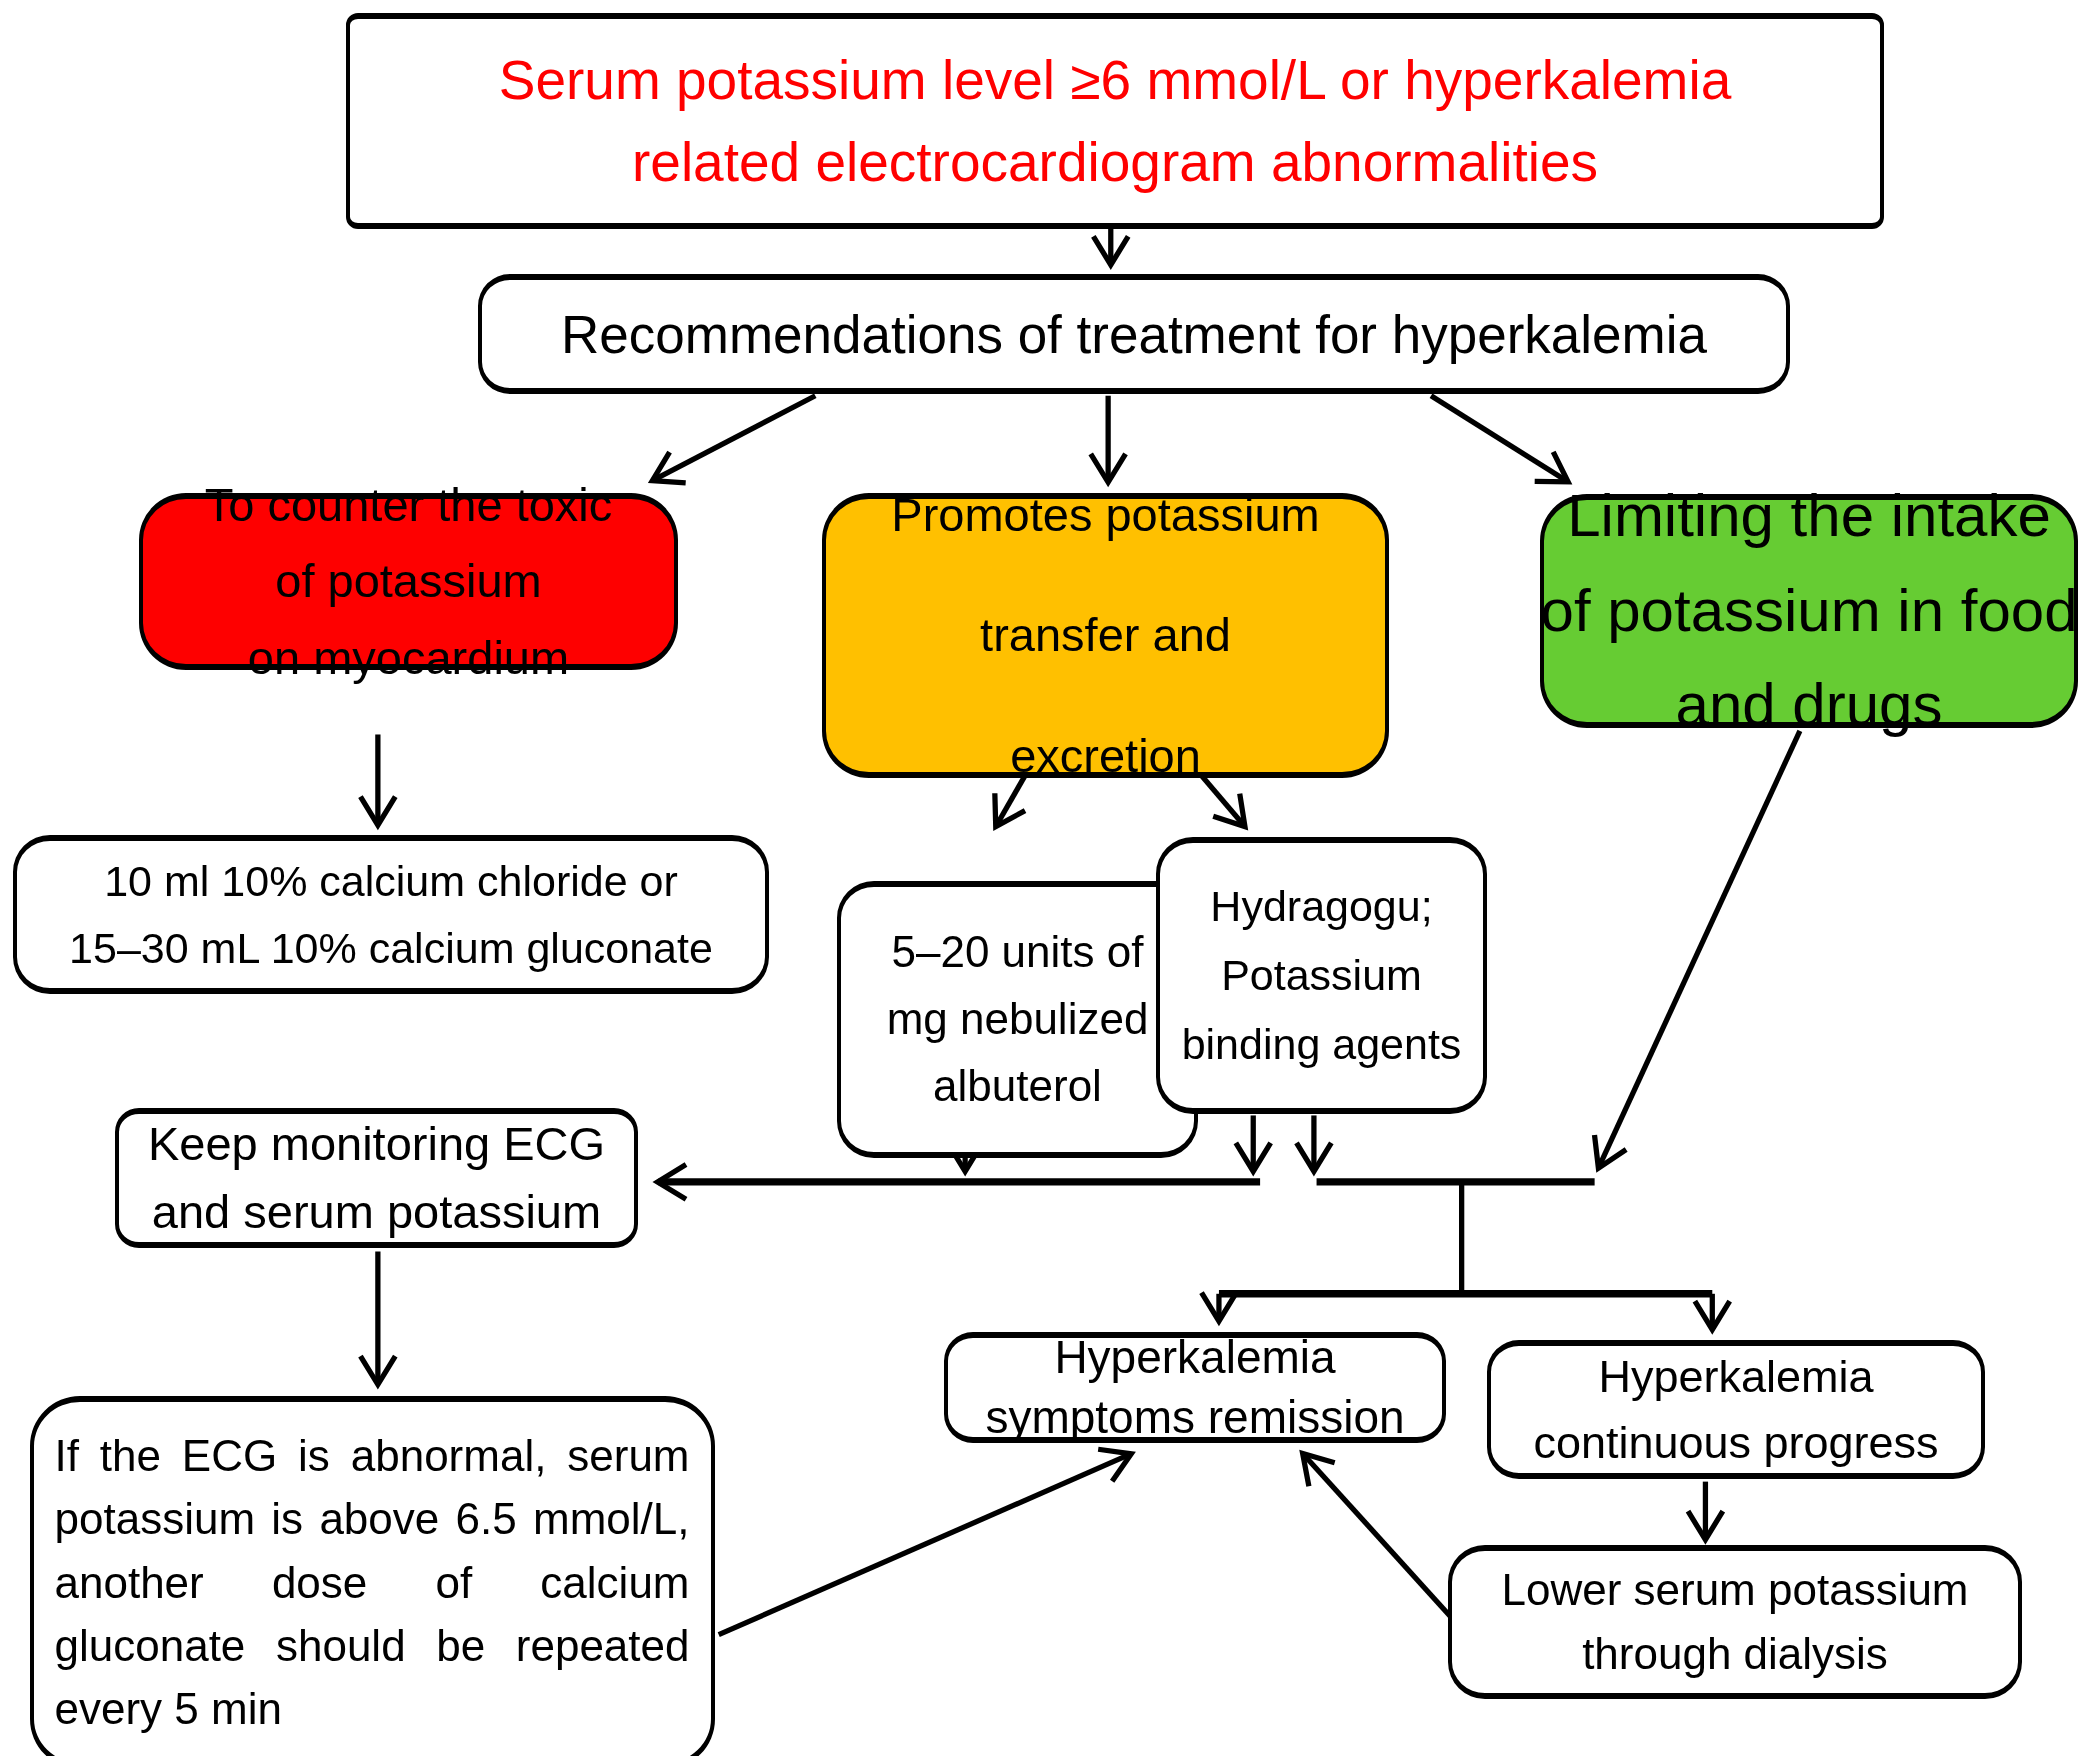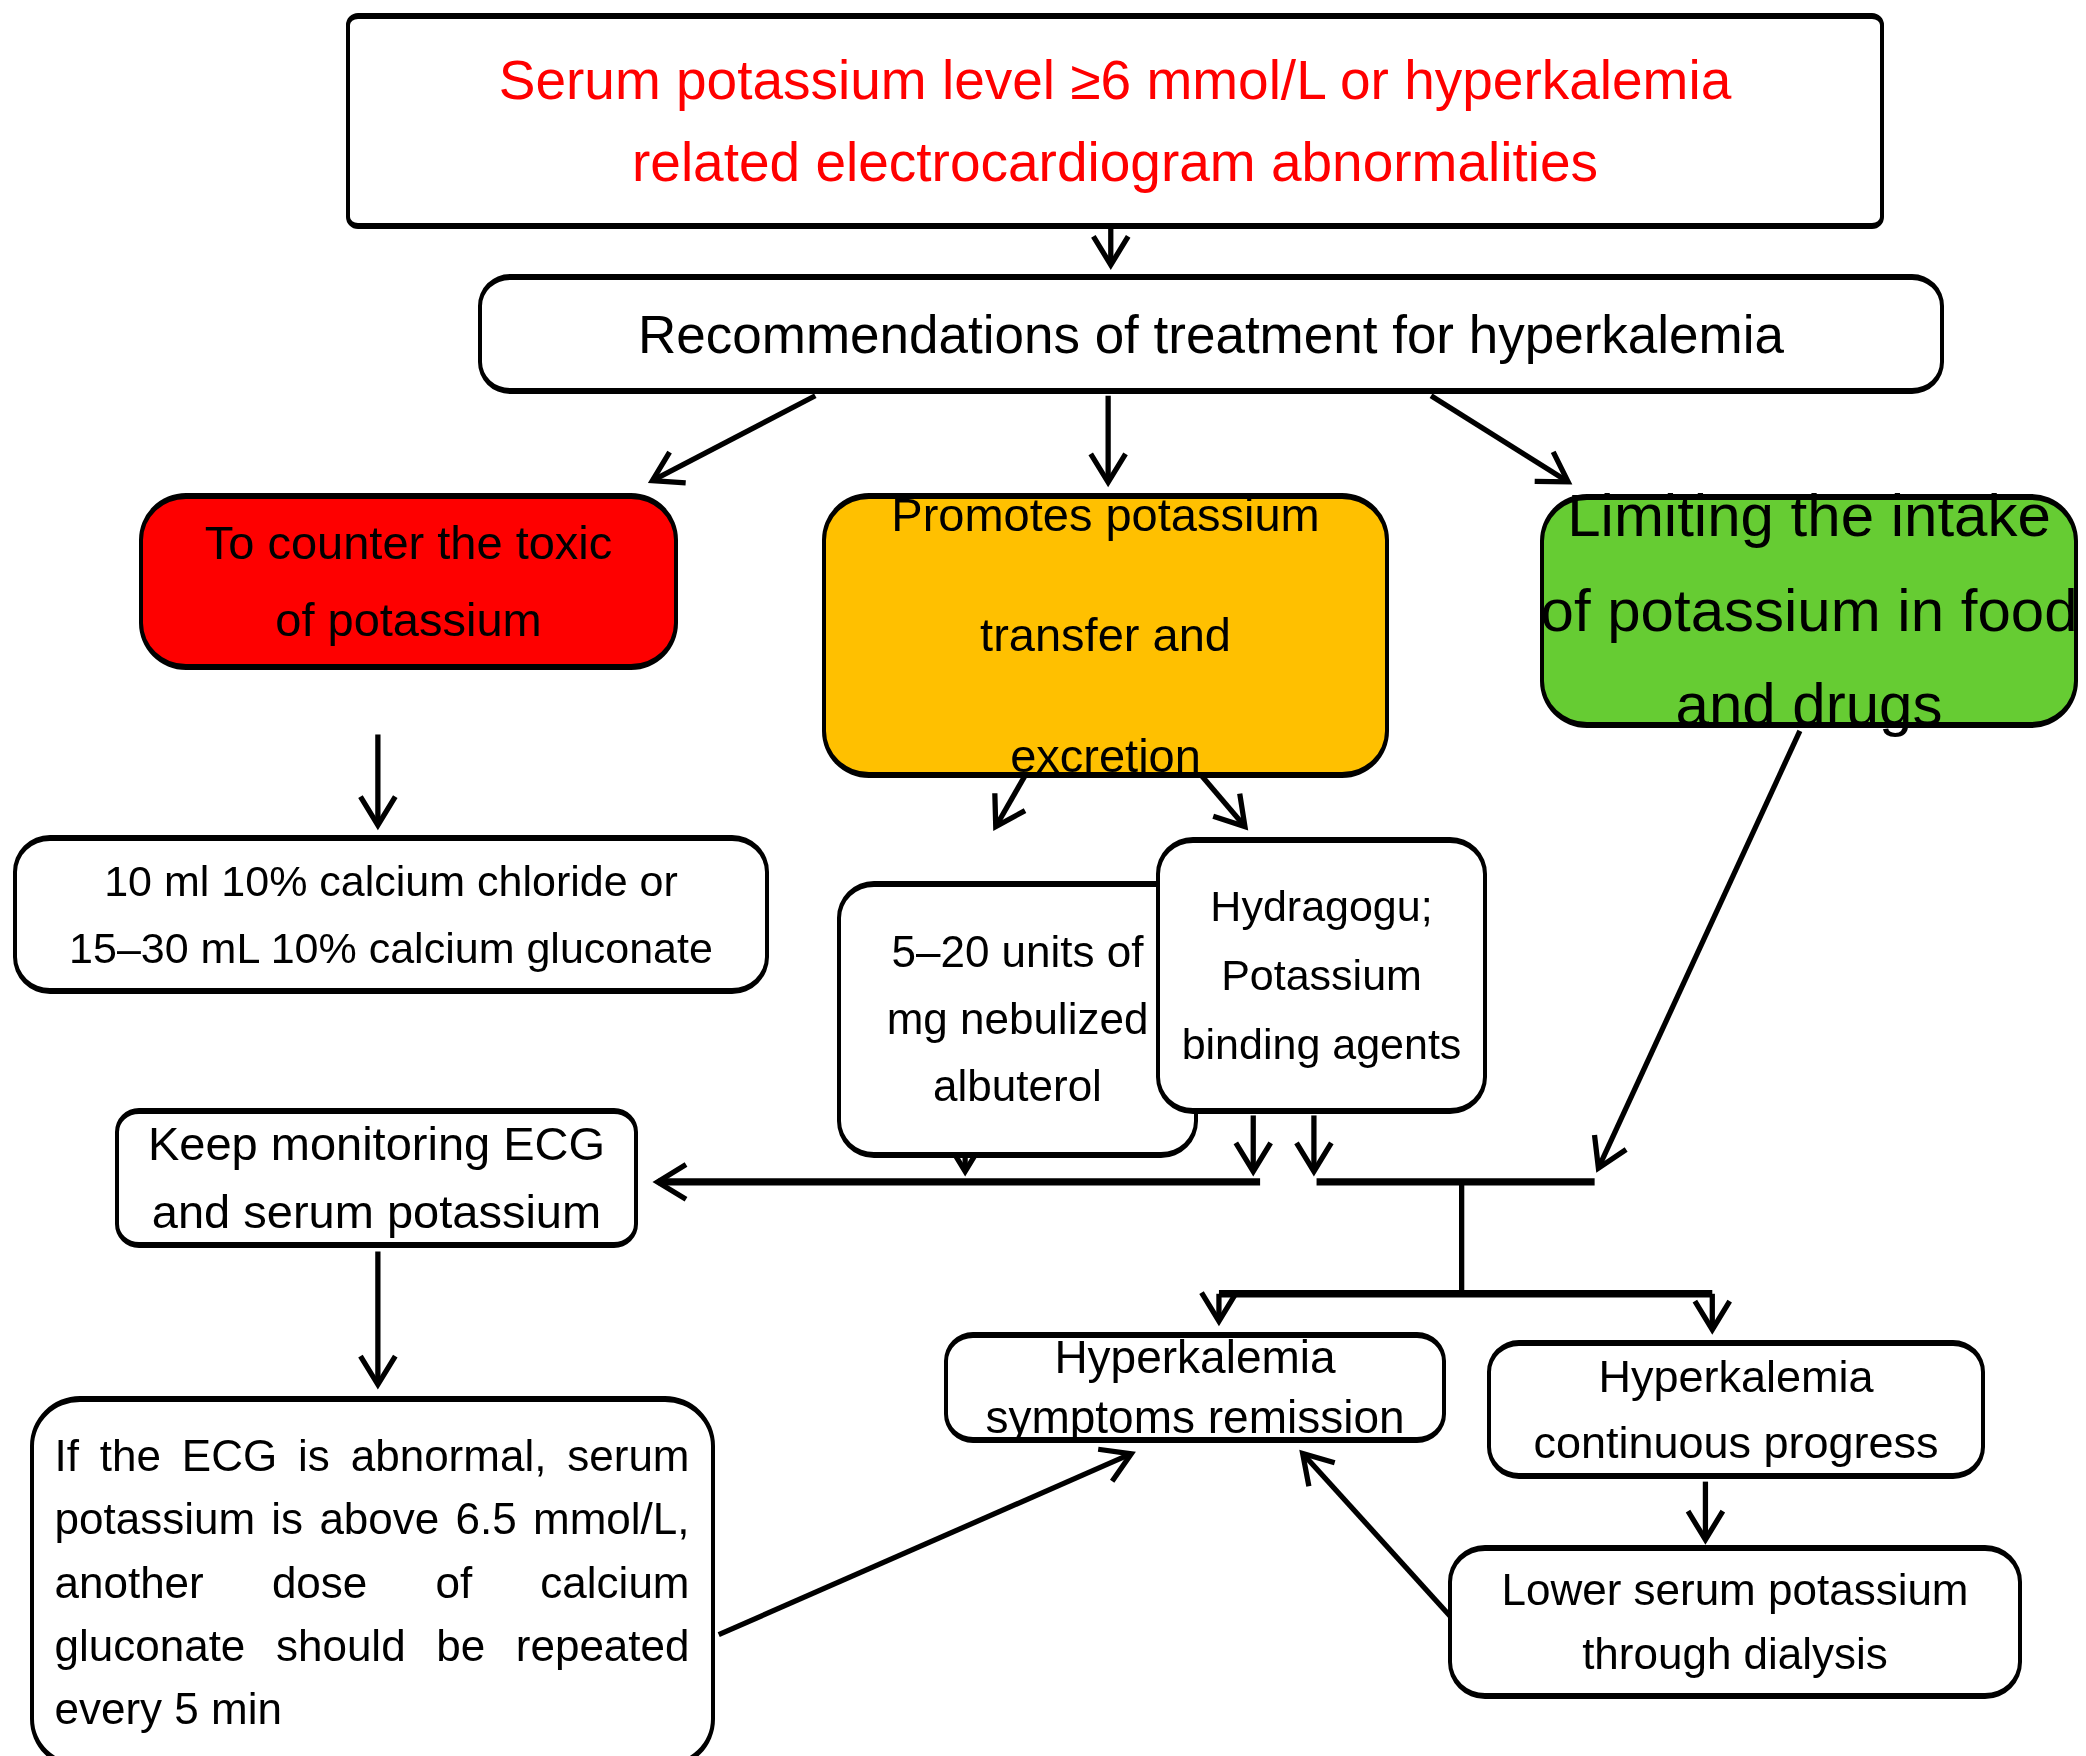--- a/index.html
+++ b/index.html
@@ -9,21 +9,21 @@
   }
   .node{
     position:absolute;box-sizing:border-box;background:#fff;
     border:4.7px solid #000;border-top-width:6.9px;border-bottom-width:6.9px;
     display:flex;flex-direction:column;align-items:center;justify-content:center;
     text-align:center;
   }
   .tl{white-space:nowrap;}
   #n-start{left:346px;top:13px;width:1538px;height:216px;border-radius:12px;
            font-size:55px;line-height:1.5;color:var(--title-red,#ff0000);}
-  #n-rec{left:478px;top:274px;width:1466px;height:120px;border-radius:32px;
+  #n-rec{left:478px;top:274px;width:1312px;height:120px;border-radius:32px;
          font-size:53px;}
   #n-red{left:139px;top:493px;width:539px;height:177px;border-radius:47px;
          font-size:47px;line-height:1.62;background:var(--box-red,#fe0000);}
   #n-orange{left:822px;top:493px;width:567px;height:285px;border-radius:47px;
          font-size:47px;line-height:1.62;background:var(--box-orange,#ffc000);gap:44px;}
   #n-green{left:1540px;top:494px;width:538px;height:234px;border-radius:47px;
          font-size:60px;line-height:1.58;background:var(--box-green,#66cc33);}
   #n-calcium{left:13px;top:835px;width:756px;height:159px;border-radius:37px;
          font-size:43px;line-height:1.55;}
   #n-insulin{left:837px;top:837px;width:361px;height:277px;border-radius:37px;
@@ -82,20 +82,21 @@
   <div class="tl">related electrocardiogram abnormalities</div>
 </div>
 
 <div class="node" id="n-rec">
   <div class="tl">Recommendations of treatment for hyperkalemia</div>
 </div>
 
 <div class="node" id="n-red">
   <div class="tl">To counter the toxic</div>
   <div class="tl">of potassium</div>
+  <div class="tl">on myocardium</div>
 </div>
 
 <div class="node" id="n-orange">
   <div class="tl">Promotes potassium</div>
   <div class="tl">transfer and</div>
   <div class="tl">excretion</div>
 </div>
 
 <div class="node" id="n-green">
   <div class="tl">Limiting the intake</div>

